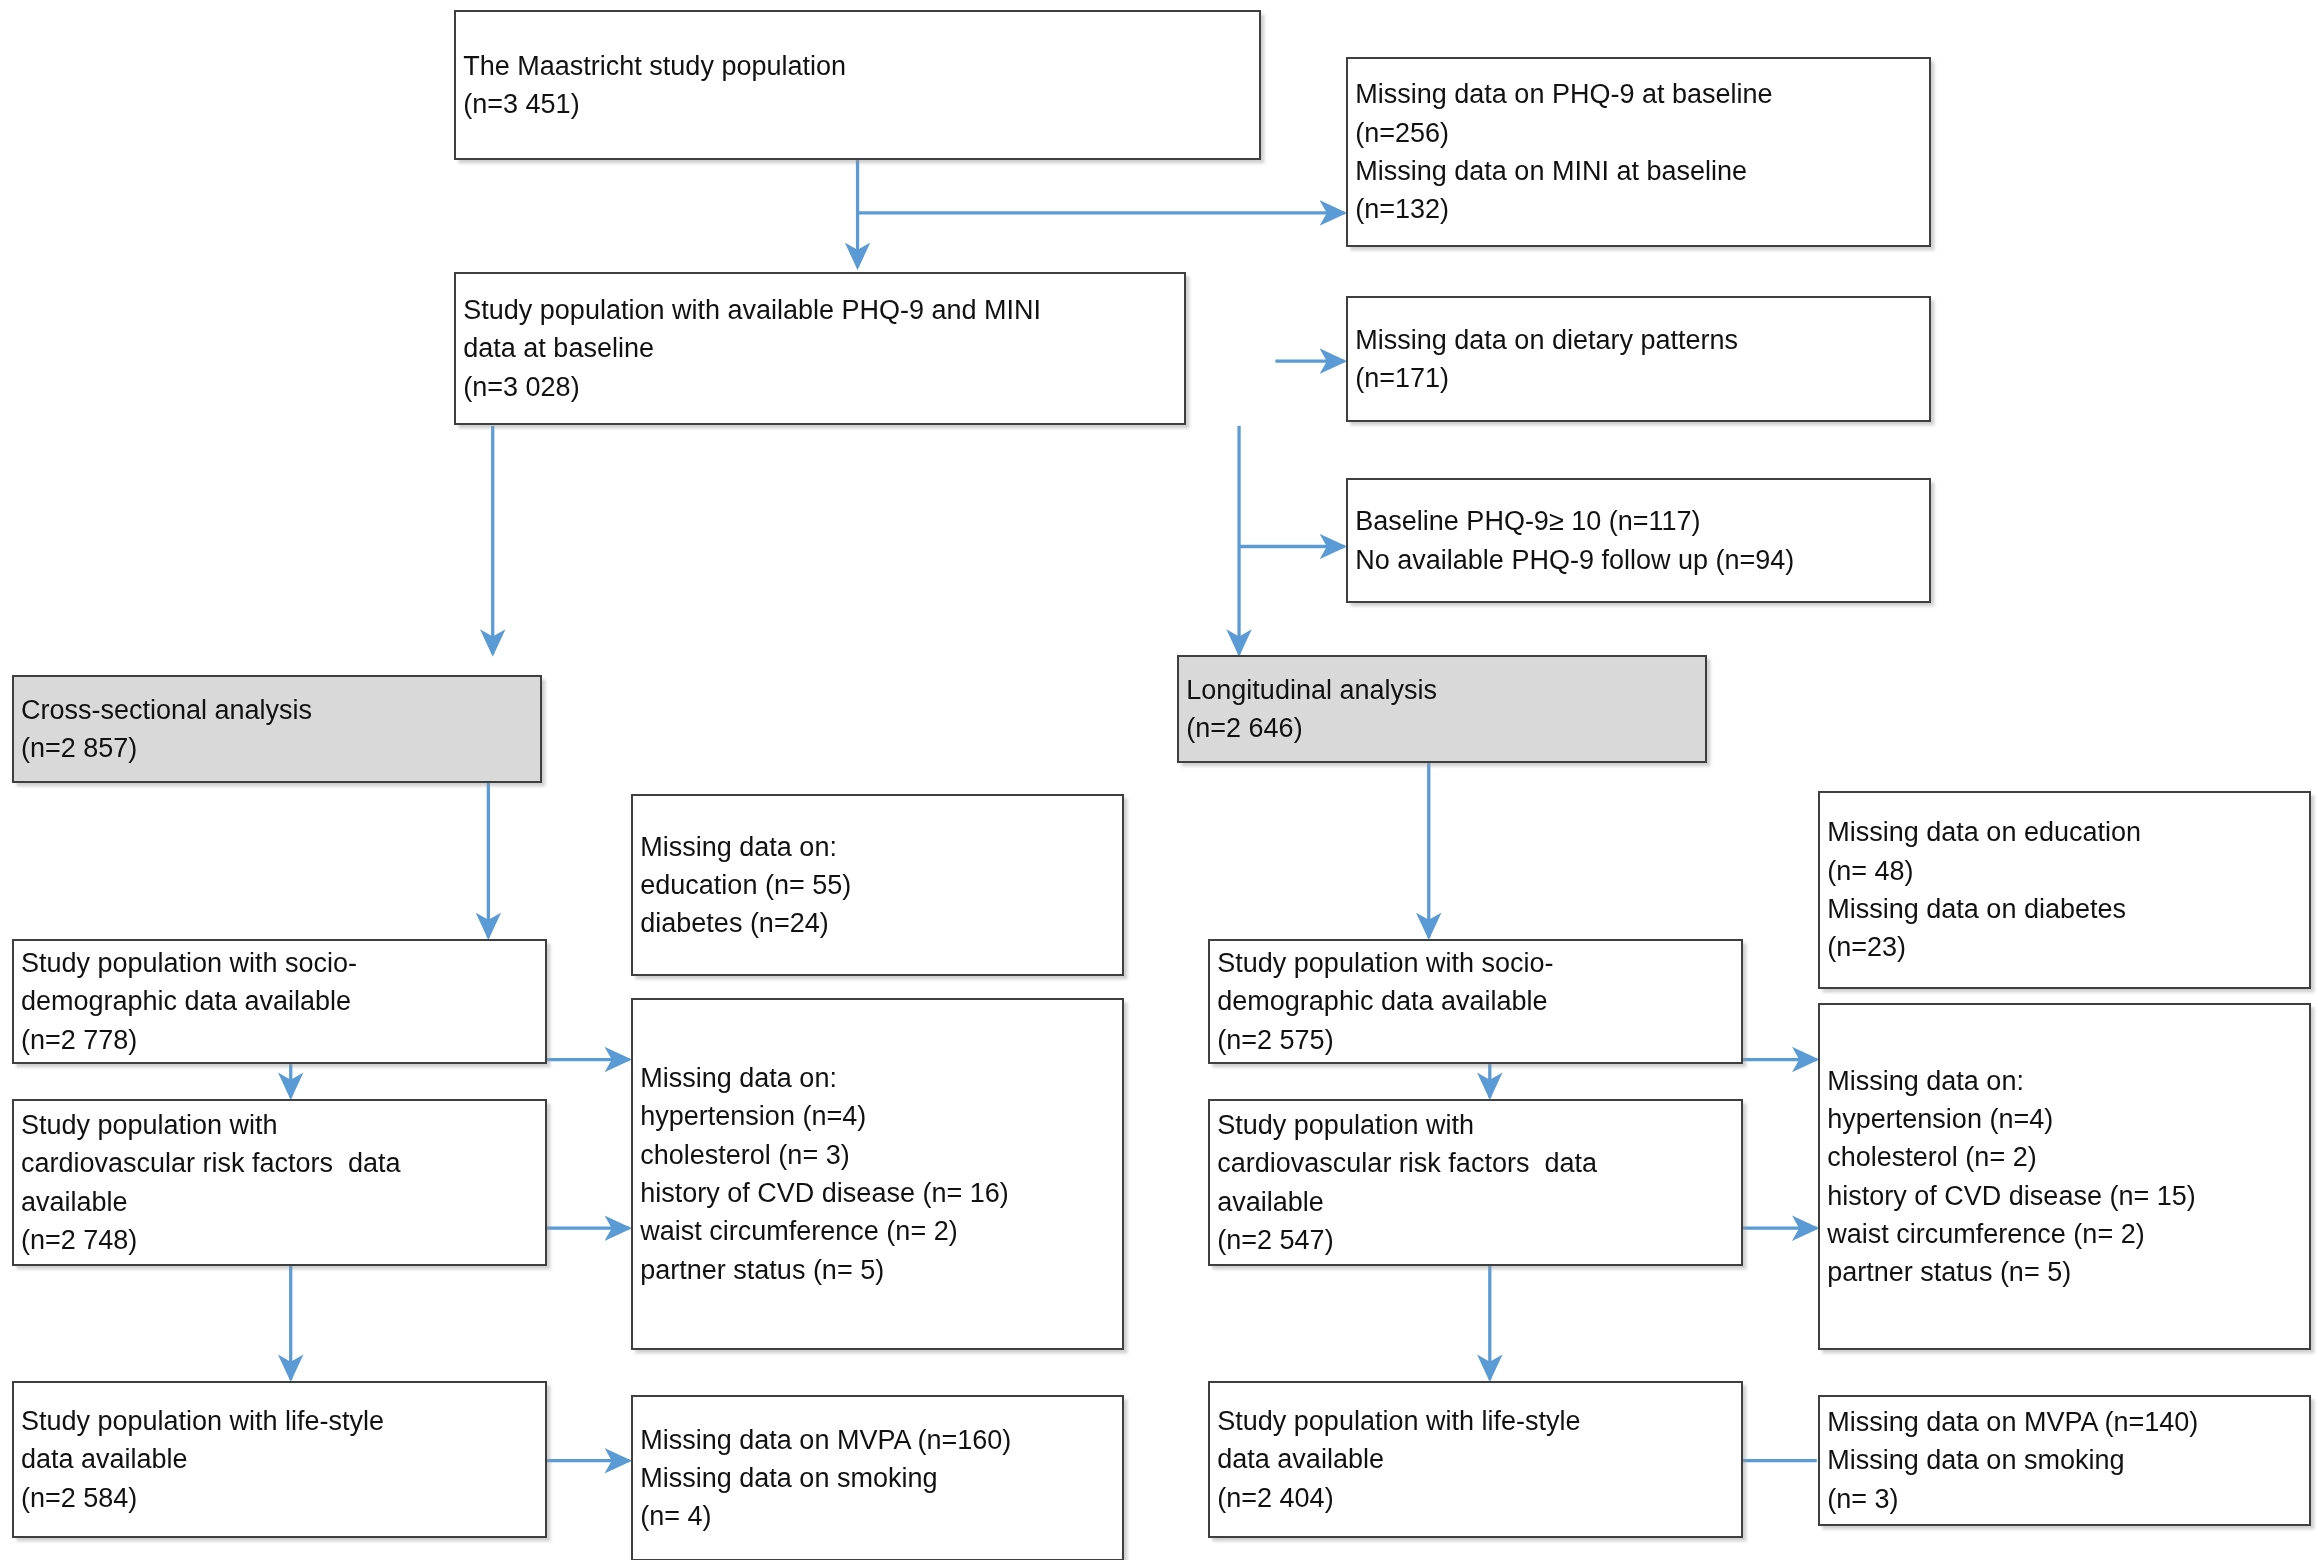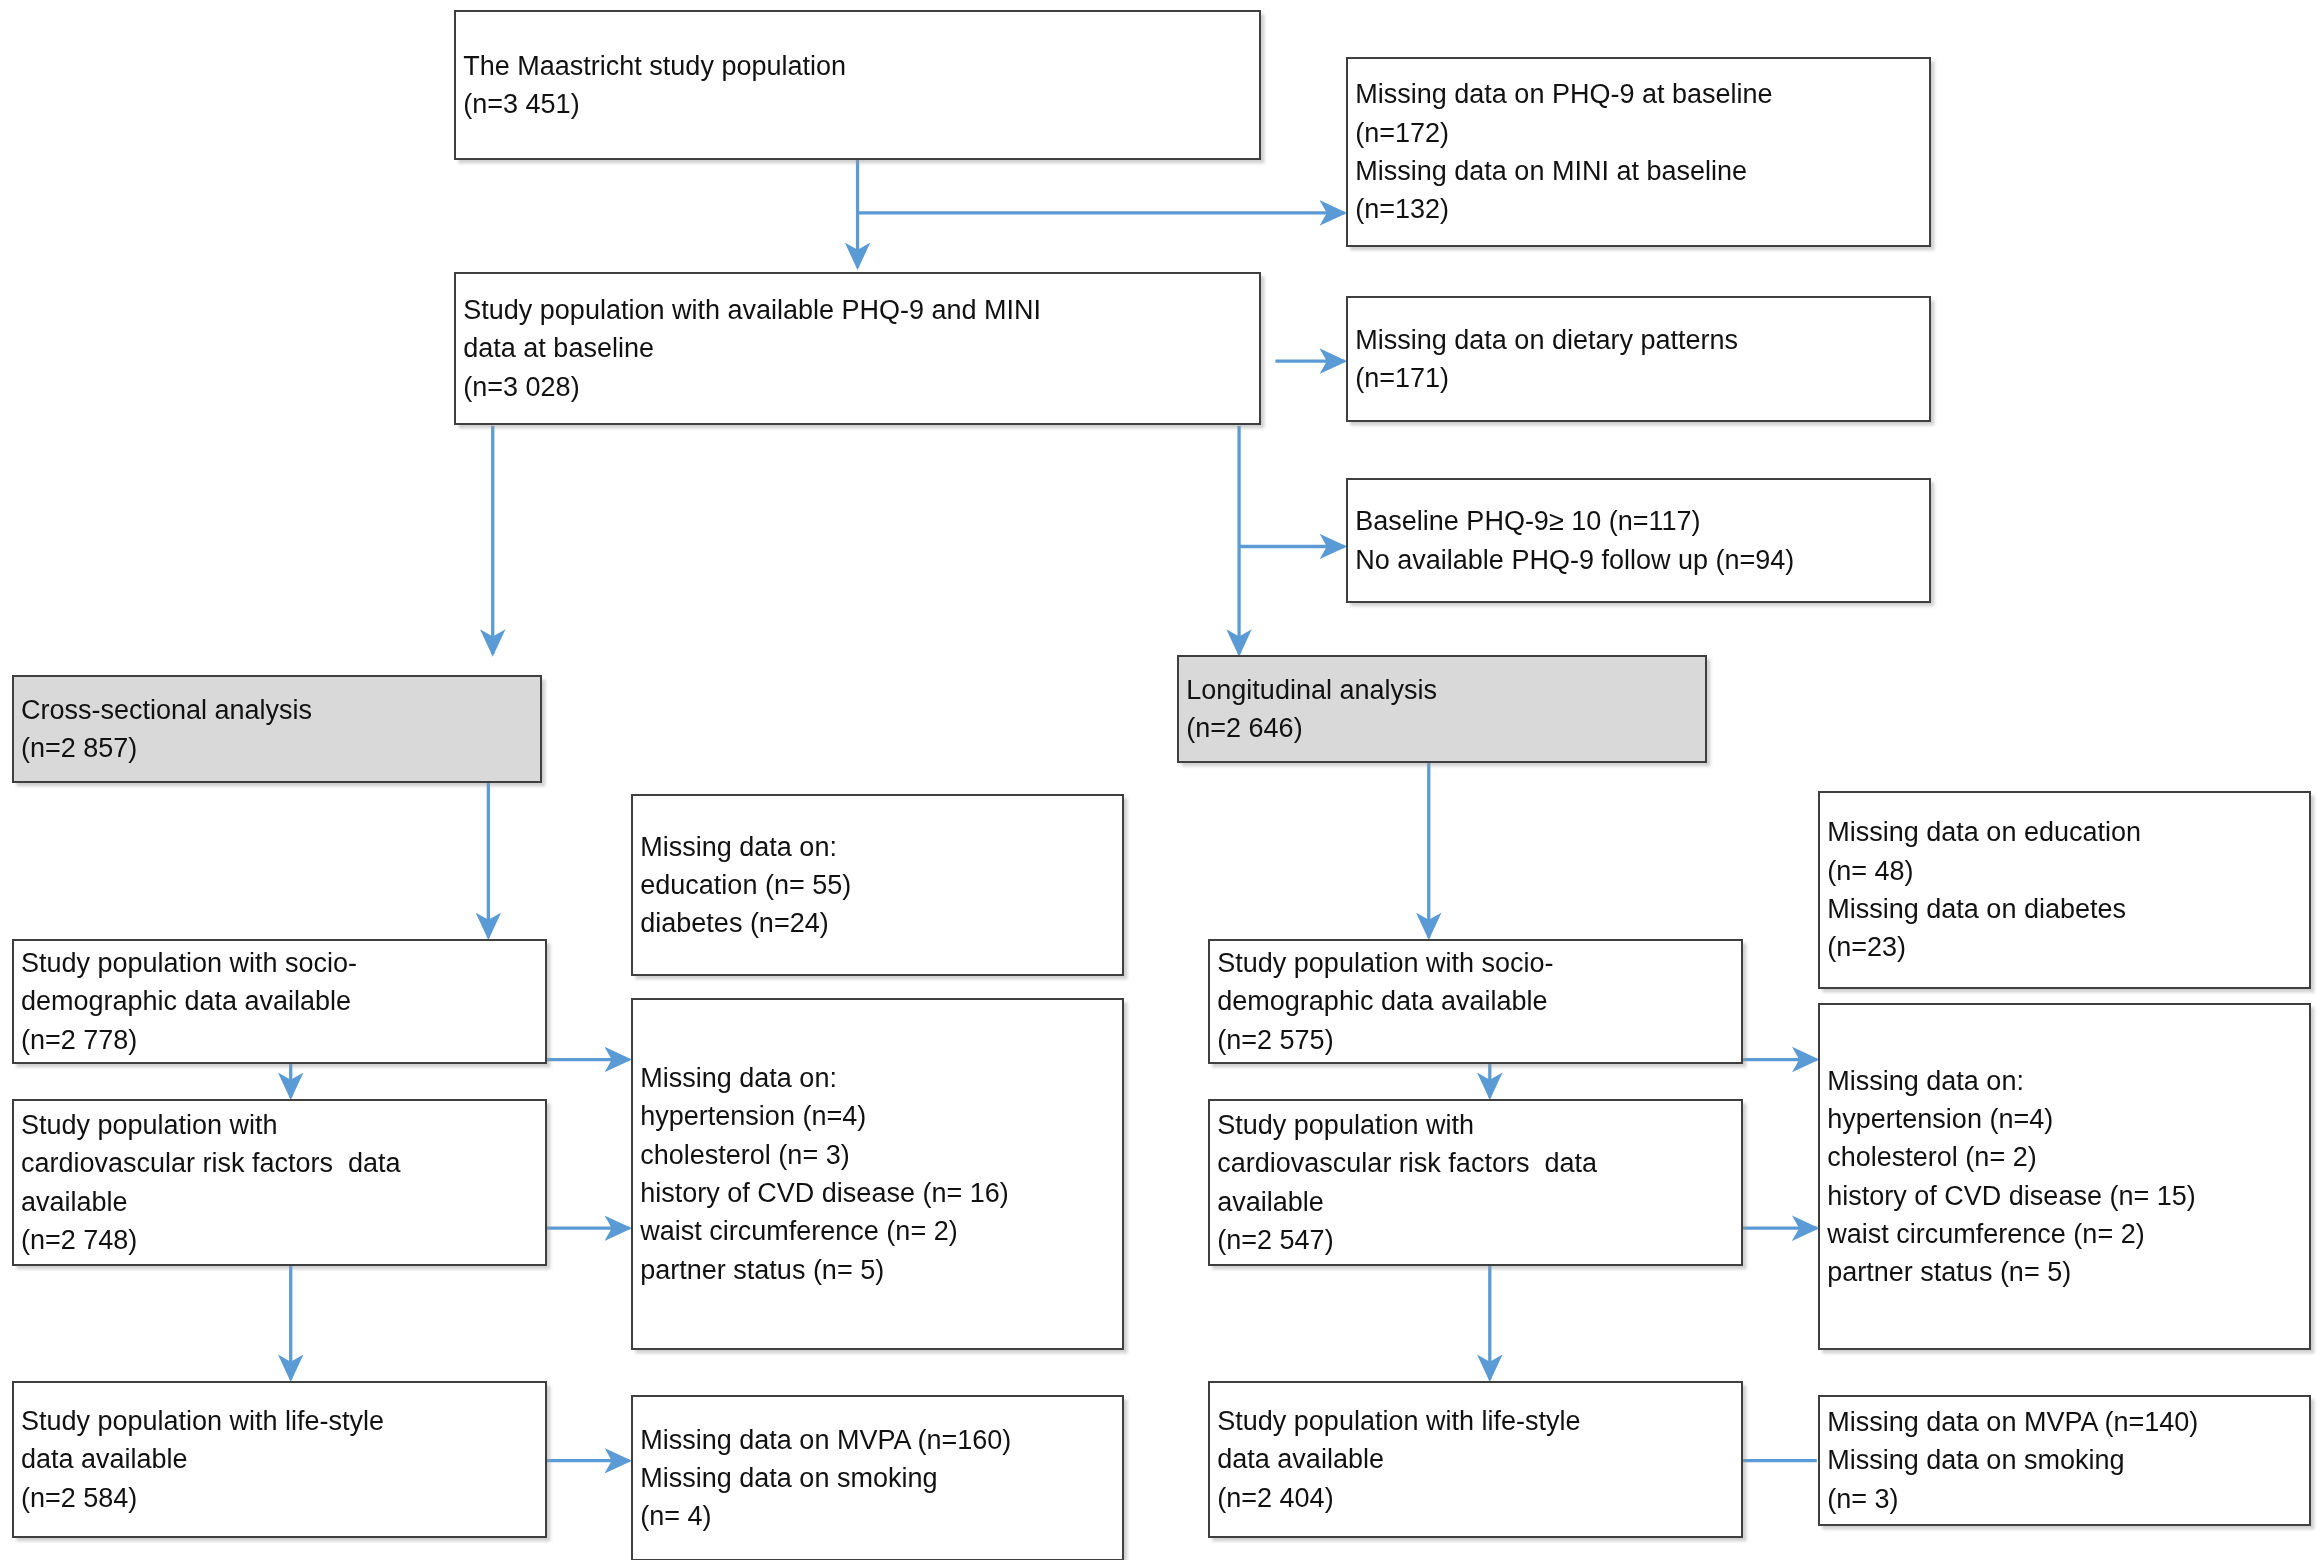--- a/index.html
+++ b/index.html
@@ -88,26 +88,26 @@
     </g>
   </svg>
 
   <div class="box" style="left:454px; top:10.2px; width:807px; height:150px;">
       <span class="ln">The Maastricht study population</span>
       <span class="ln">(n=3 451)</span>
     </div>
 
   <div class="box" style="left:1346px; top:57px; width:585px; height:190px;">
       <span class="ln">Missing data on PHQ-9 at baseline</span>
-      <span class="ln">(n=172)</span>
+      <span class="ln">(n=256)</span>
       <span class="ln">Missing data on MINI at baseline</span>
       <span class="ln">(n=132)</span>
     </div>
 
-  <div class="box" style="left:454px; top:272px; width:807px; height:153px;">
+  <div class="box" style="left:454px; top:272px; width:732px; height:153px;">
       <span class="ln">Study population with available PHQ-9 and MINI</span>
       <span class="ln">data at baseline</span>
       <span class="ln">(n=3 028)</span>
     </div>
 
   <div class="box" style="left:1346px; top:296px; width:585px; height:126px;">
       <span class="ln">Missing data on dietary patterns</span>
       <span class="ln">(n=171)</span>
     </div>
 

